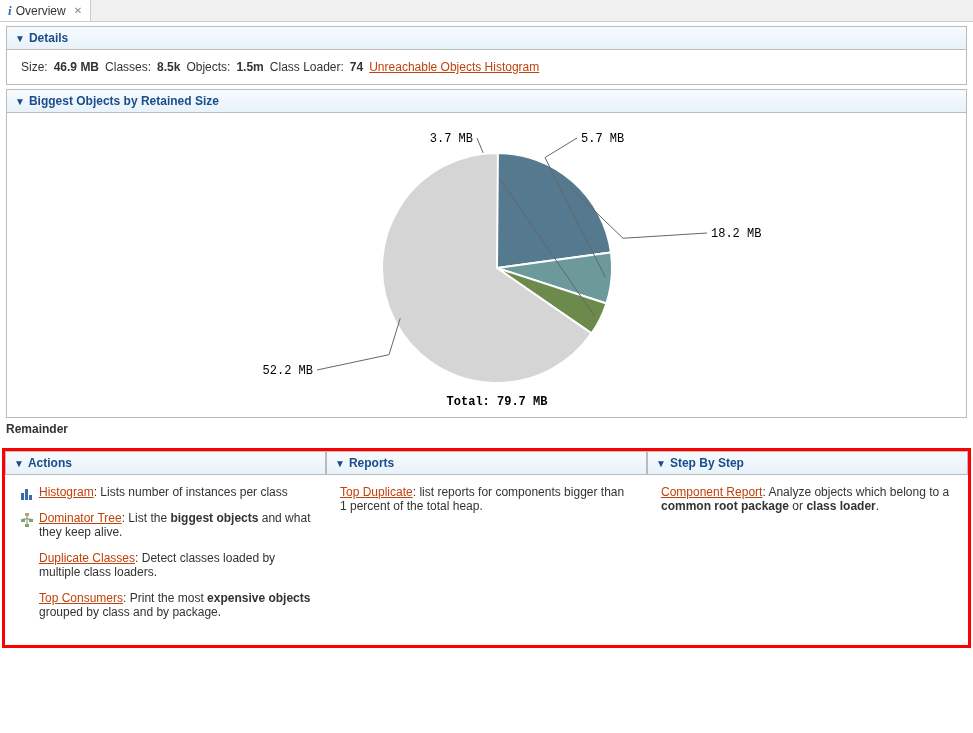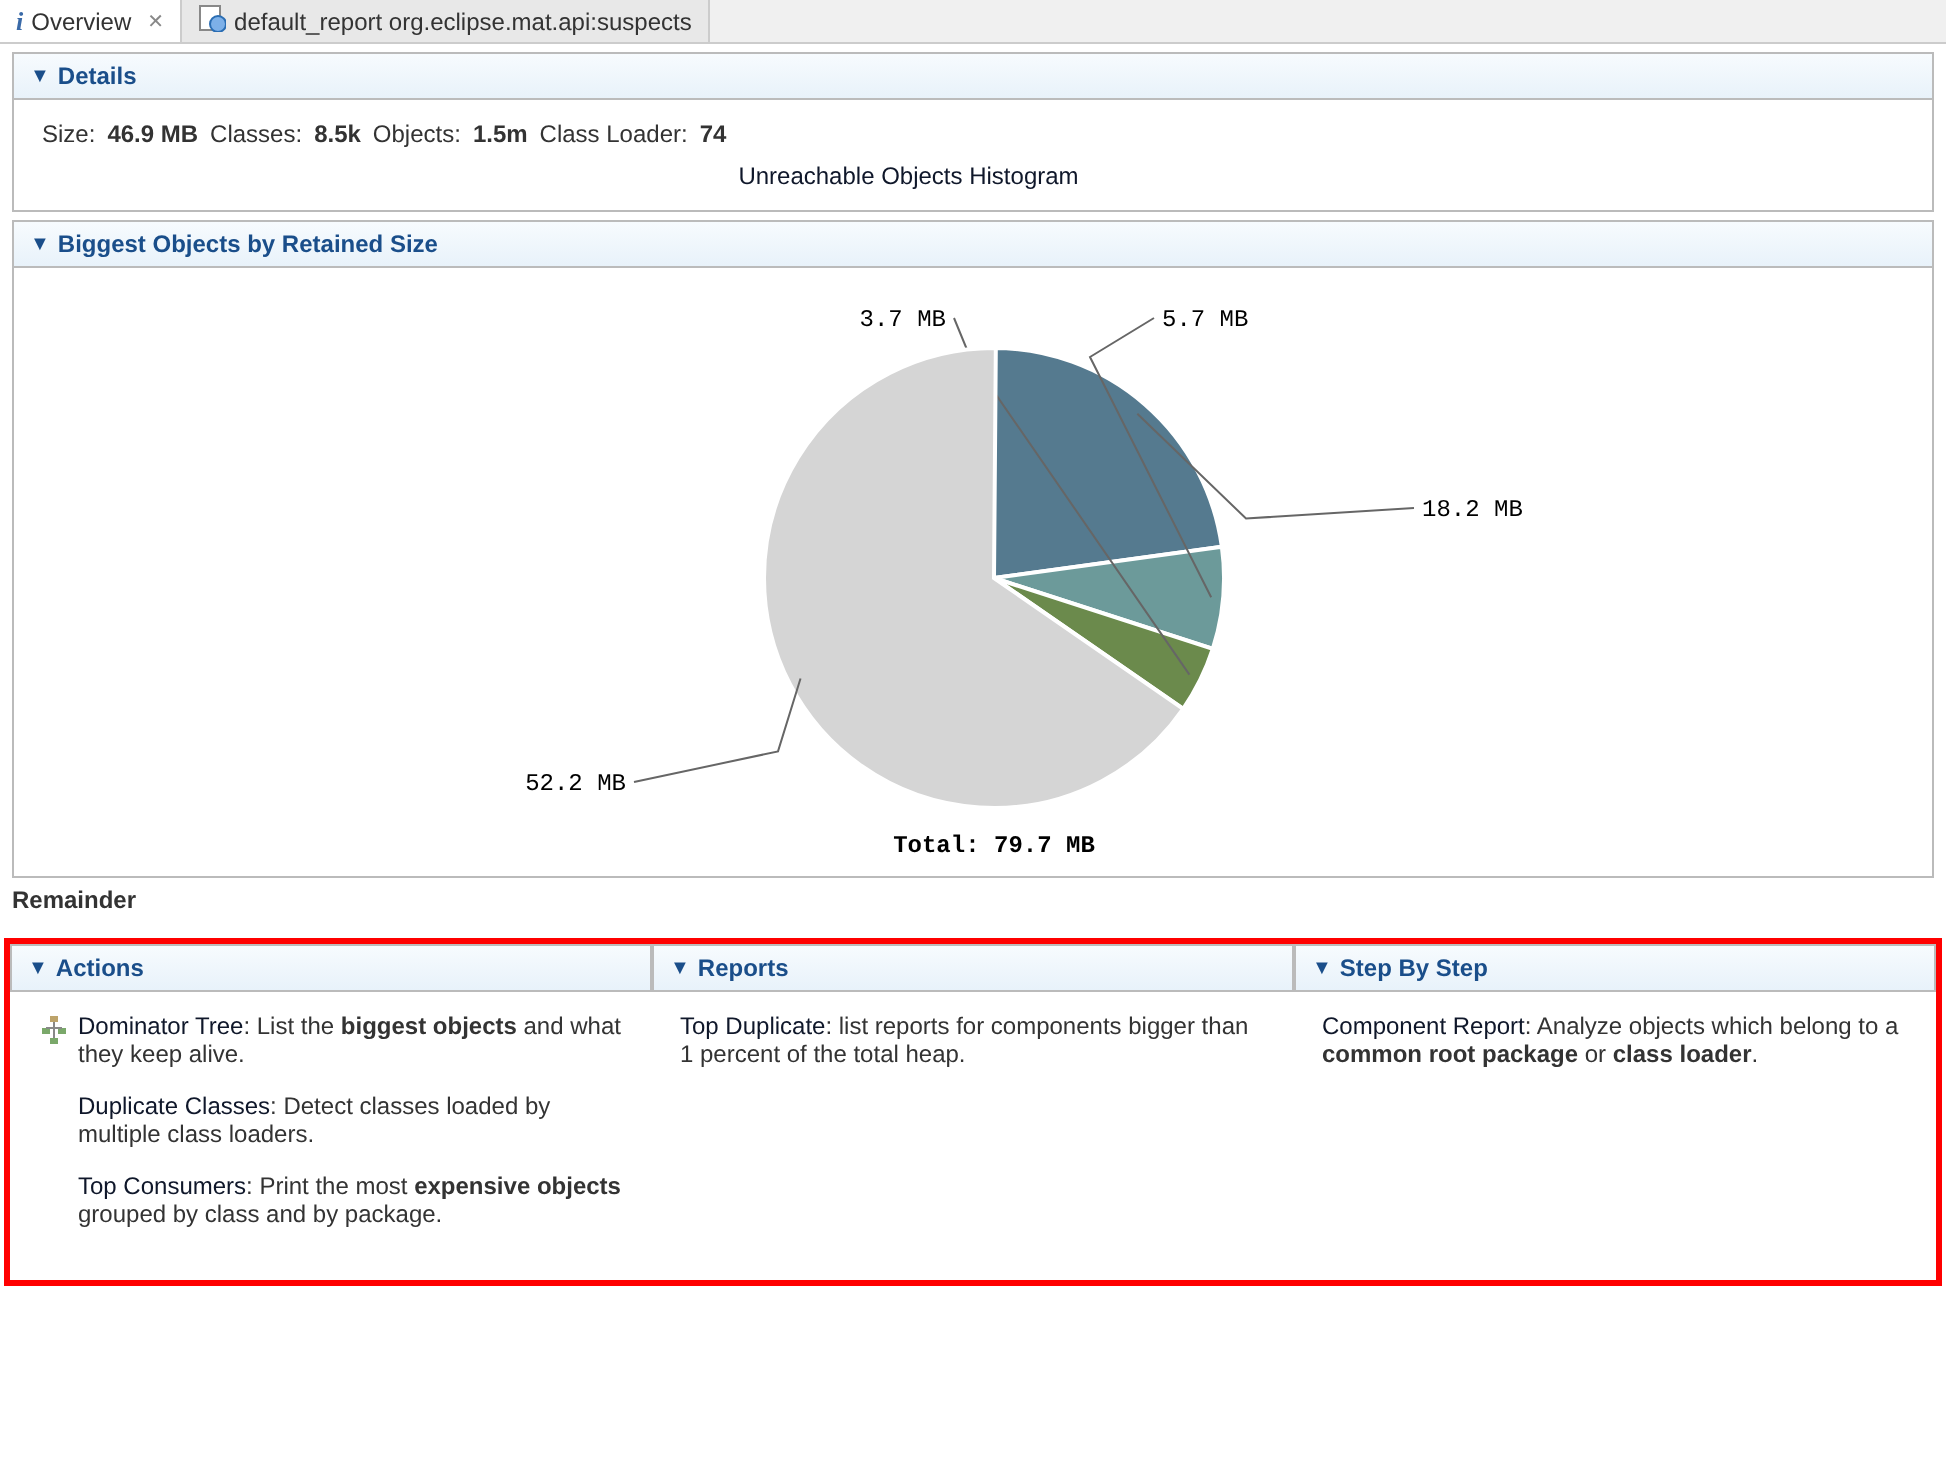--- a/index.html
+++ b/index.html
@@ -9,21 +9,21 @@
     .tab { display: flex; align-items: center; padding: 2px 8px; border-right: 1px solid #ccc; background: #fff; height: 100%; gap: 4px; cursor: pointer; }
     .tab.inactive { background: #e8e8e8; }
     .tab-close { margin-left: 4px; font-size: 10px; color: #888; cursor: pointer; }
     
     .section { border: 1px solid #bbb; margin: 4px 6px; }
     .section-hdr { background: linear-gradient(#f7fbfe, #e8f2fa); padding: 4px 8px; font-weight: bold; color: #1a4e8a; border-bottom: 1px solid #bbb; display: flex; align-items: center; gap: 4px; }
     .twisty { color: #1a4e8a; font-size: 10px; }
     .section-body { padding: 10px 14px; }
     
     .stats-line { display: flex; gap: 6px; align-items: flex-start; flex-wrap: wrap; }
-    .link { color: #0f172a; cursor: pointer; margin-top: 21px; }
+    .link { color: #c2410c; text-decoration: underline; cursor: pointer; }
     
     .chart-wrap { display: flex; justify-content: center; padding: 10px 0 4px 0; position: relative; }
     .under-chart { margin: 2px 6px 12px 6px; font-weight: bold; }
     
     .bottom-grid { display: flex; border: 3px solid #f00; margin: 0 2px 2px 2px; }
     .col { flex: 1; padding: 0; }
     .col-hdr { background: linear-gradient(#f7fbfe, #e8f2fa); border: 1px solid #bbb; padding: 4px 8px; font-weight: bold; color: #1a4e8a; display: flex; align-items: center; gap: 4px; }
     .col-body { padding: 10px 14px 14px 14px; }
     .item { margin-bottom: 12px; padding-left: 20px; position: relative; }
     .item-icon { position: absolute; left: 0; top: 2px; width: 16px; height: 14px; display:flex; align-items:center; justify-content:center; }
@@ -33,29 +33,20 @@
     .i-icon { font-family: Georgia, serif; font-style: italic; color: #3a6aa8; font-weight: bold; font-size: 13px; }
   </style>
 </head>
 <body>
 
 <div class="tabbar">
   <div class="tab">
     <span class="i-icon">i</span>
     <span>Overview</span>
     <span class="tab-close">✕</span>
-  </div>
-  <div class="tab inactive">
-    <span>
-      <svg width="14" height="14">
-          <rect x="1" y="1" width="10" height="12" fill="#fff" stroke="#888"></rect>
-          <circle cx="10" cy="10" r="4" fill="#7db0e8" stroke="#2a6db3"></circle>
-        </svg>
-    </span>
-    <span>default_report  org.eclipse.mat.api:suspects</span>
   </div>
 </div>
 
 <div class="section">
   <div class="section-hdr">
     <span class="twisty">▼</span>
     <span>Details</span>
   </div>
   <div class="section-body stats-line">
     <span>Size:</span>
@@ -99,20 +90,27 @@
 
 <div class="bottom-grid">
   <div class="col">
     <div class="col-hdr">
       <span class="twisty">▼</span>
       <span>Actions</span>
     </div>
     <div class="col-body" id="actions-body">
         <div class="item"><span class="item-icon">
             <svg width="14" height="14">
+              <rect x="1" y="6" width="3" height="7" fill="#3a6aa8"></rect>
+              <rect x="5" y="2" width="3" height="11" fill="#3a6aa8"></rect>
+              <rect x="9" y="8" width="3" height="5" fill="#3a6aa8"></rect>
+            </svg>
+          </span><span class="link">Histogram</span>: Lists number of instances per class</div>
+        <div class="item"><span class="item-icon">
+            <svg width="14" height="14">
               <rect x="5" y="0" width="4" height="3" fill="#bda36a"></rect>
               <rect x="1" y="6" width="4" height="3" fill="#7aa86a"></rect>
               <rect x="9" y="6" width="4" height="3" fill="#7aa86a"></rect>
               <rect x="5" y="11" width="4" height="3" fill="#7aa86a"></rect>
               <line x1="7" y1="3" x2="7" y2="11" stroke="#888"></line>
               <line x1="3" y1="6" x2="11" y2="6" stroke="#888"></line>
             </svg>
           </span><span class="link">Dominator Tree</span>: List the <b>biggest objects</b> and what they keep alive.</div>
         <div class="item"><span class="link">Duplicate Classes</span>: Detect classes loaded by multiple class loaders.</div>
         <div class="item"><span class="link">Top Consumers</span>: Print the most <b>expensive objects</b> grouped by class and by package.</div>

